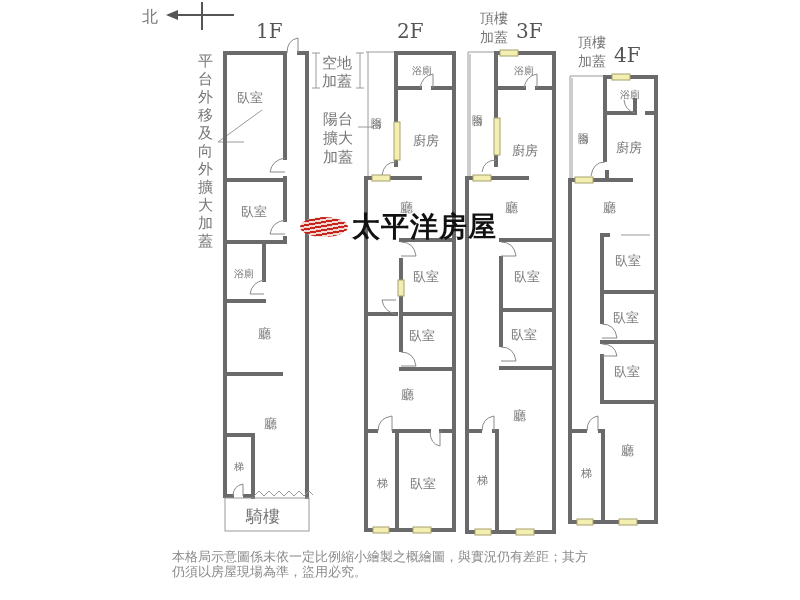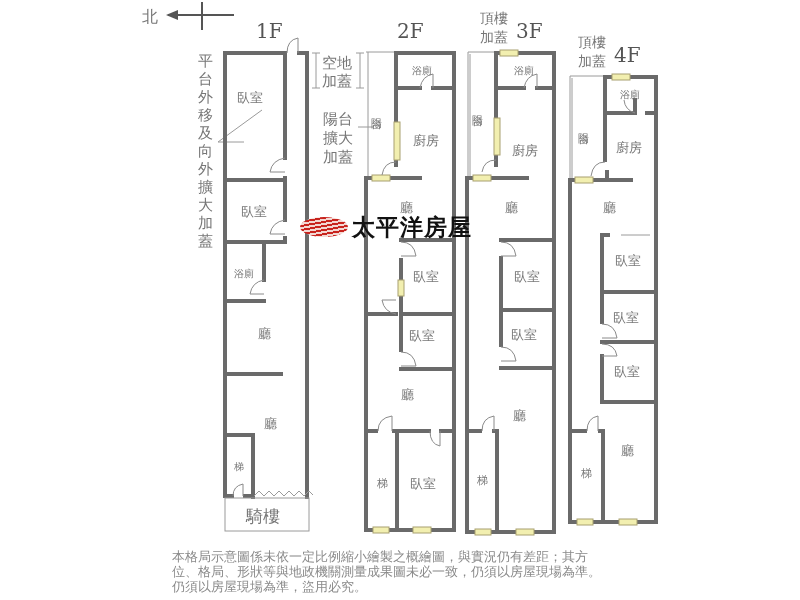--- a/index.html
+++ b/index.html
@@ -14,21 +14,21 @@
     .floor-title { fill: #555555; font-family: "DejaVu Serif", "Liberation Serif", serif; font-size: 20px; }
     .note { position: absolute; left: 172px; top: 549px; width: 470px;
             font-size: 13px; line-height: 15px; color: #8a8a8a;
             font-family: "DejaVu Sans", "Liberation Sans", sans-serif; }
     .note div { white-space: nowrap; }
     .logo { position: absolute; left: 300px; top: 213px; height: 28px; display: flex; align-items: center; }
     .logo-mark { width: 48px; height: 20px; border-radius: 50%;
                  background: repeating-linear-gradient(170deg, #c8241e 0 2px, #f3d7d2 2px 4px);
                  margin-right: 4px; }
     .logo-text { font-family: "DejaVu Serif", "Liberation Serif", serif; font-weight: bold;
-                 font-size: 23px; color: #111111; letter-spacing: 1px; }
+                 font-size: 28px; color: #111111; letter-spacing: 1px; }
   </style>
 </head>
 <body>
 
 <svg id="plan" viewBox="0 0 800 600" xmlns="http://www.w3.org/2000/svg">
 
   <g>
     <text class="lbl" x="142" y="22" font-size="16">北</text>
     <line x1="168" y1="15" x2="234" y2="15" stroke="#555" stroke-width="2"></line>
     <polygon points="166,15 178,10 178,20" fill="#555"></polygon>
@@ -264,15 +264,14 @@
   </g>
 </svg>
 
 <div class="logo">
   <div class="logo-mark"></div>
   <div class="logo-text">太平洋房屋</div>
 </div>
 
 <div class="note">
   <div>本格局示意圖係未依一定比例縮小繪製之概繪圖，與實況仍有差距；其方</div>
-  <div>位、格局、形狀等與地政機關測量成果圖未必一致，仍須以房屋現場為準。</div>
   <div>仍須以房屋現場為準，盜用必究。</div>
 </div>
 
 </body></html>

